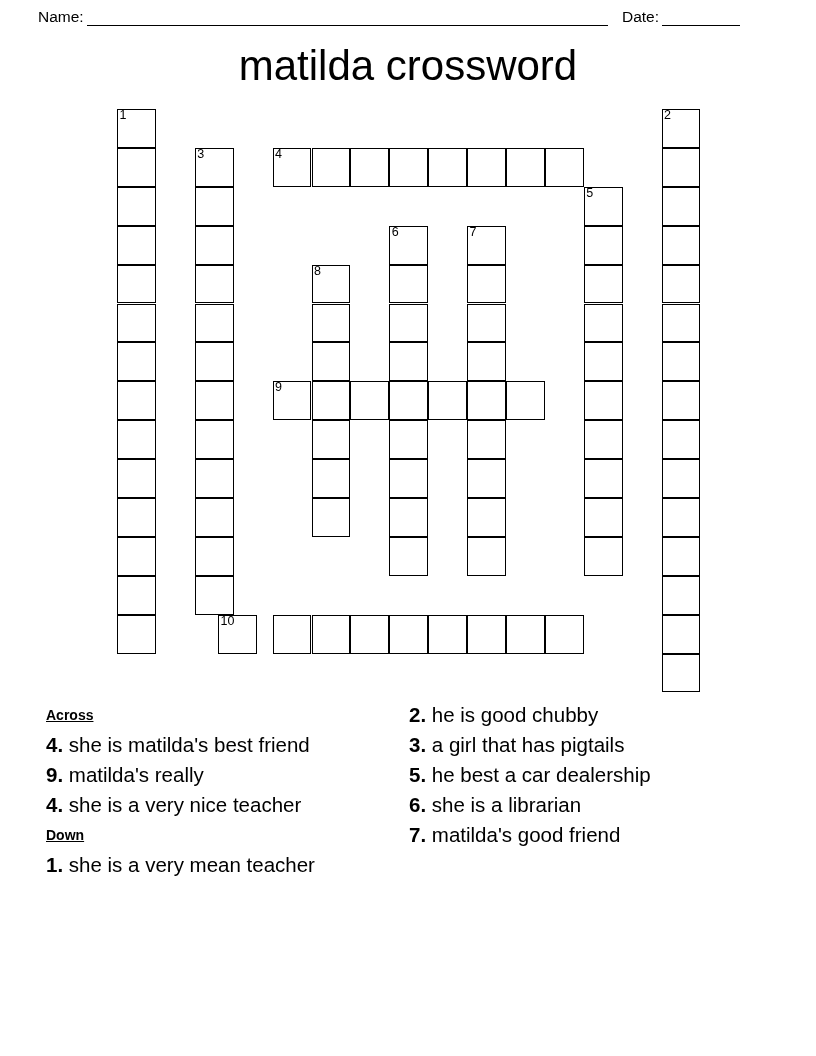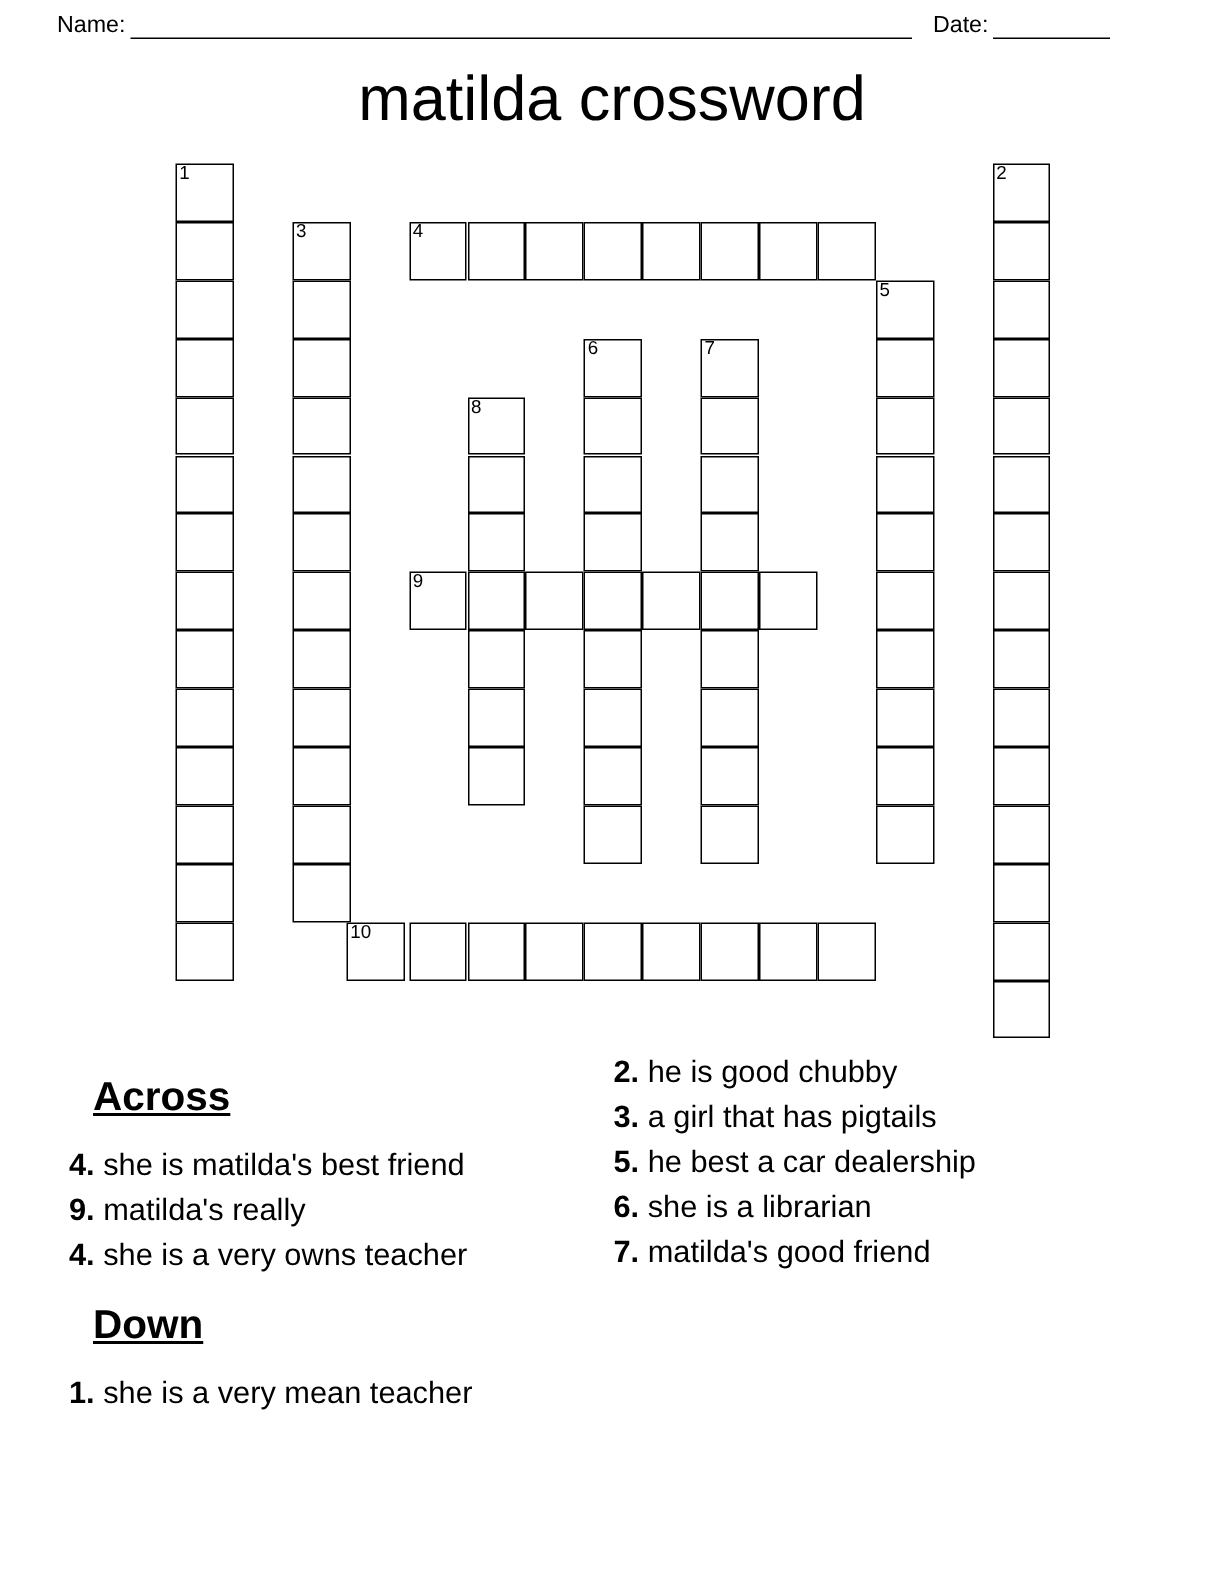--- a/index.html
+++ b/index.html
@@ -90,25 +90,25 @@
     height: 300px;
   }
   .clue-col {
     position: absolute;
     top: 0;
   }
   #clue-col-left  { left: 46px;  width: 352px; }
   #clue-col-right { left: 409px; width: 350px; }
 
   .clue-heading {
-    font-size: 27px;
+    font-size: 14px;
     font-weight: bold;
     text-decoration: underline;
     line-height: 30px;
-    margin: 16px;
+    margin: 0;
   }
   .clue-item {
     font-size: 20.5px;
     line-height: 30px;
     margin: 0;
   }
   .clue-item .clue-num {
     font-weight: bold;
   }
   .clue-item .clue-text {
@@ -227,21 +227,21 @@
     <div class="xw-cell" style="left: 311.5px; top: 381.3px; width: 38.9px; height: 38.9px;"></div>
     <div class="xw-cell" style="left: 311.5px; top: 420.2px; width: 38.9px; height: 38.9px;"></div>
     <div class="xw-cell" style="left: 311.5px; top: 459.1px; width: 38.9px; height: 38.9px;"></div>
     <div class="xw-cell" style="left: 311.5px; top: 498px; width: 38.9px; height: 38.9px;"></div>
     <div class="xw-cell" style="left: 272.6px; top: 381.3px; width: 38.9px; height: 38.9px;">
       <span class="xw-num">9</span>
     </div>
     <div class="xw-cell" style="left: 350.4px; top: 381.3px; width: 38.9px; height: 38.9px;"></div>
     <div class="xw-cell" style="left: 428.2px; top: 381.3px; width: 38.9px; height: 38.9px;"></div>
     <div class="xw-cell" style="left: 506px; top: 381.3px; width: 38.9px; height: 38.9px;"></div>
-    <div class="xw-cell" style="left: 231px; top: 614.7px; width: 38.9px; height: 38.9px;">
+    <div class="xw-cell" style="left: 218px; top: 614.7px; width: 38.9px; height: 38.9px;">
       <span class="xw-num">10</span>
     </div>
     <div class="xw-cell" style="left: 272.6px; top: 614.7px; width: 38.9px; height: 38.9px;"></div>
     <div class="xw-cell" style="left: 311.5px; top: 614.7px; width: 38.9px; height: 38.9px;"></div>
     <div class="xw-cell" style="left: 350.4px; top: 614.7px; width: 38.9px; height: 38.9px;"></div>
     <div class="xw-cell" style="left: 389.3px; top: 614.7px; width: 38.9px; height: 38.9px;"></div>
     <div class="xw-cell" style="left: 428.2px; top: 614.7px; width: 38.9px; height: 38.9px;"></div>
     <div class="xw-cell" style="left: 467.1px; top: 614.7px; width: 38.9px; height: 38.9px;"></div>
     <div class="xw-cell" style="left: 506px; top: 614.7px; width: 38.9px; height: 38.9px;"></div>
     <div class="xw-cell" style="left: 544.9px; top: 614.7px; width: 38.9px; height: 38.9px;"></div>
@@ -253,21 +253,21 @@
     <div class="clue-item">
       <span class="clue-num">4.</span>
       <span class="clue-text">she is matilda's best friend</span>
     </div>
     <div class="clue-item">
       <span class="clue-num">9.</span>
       <span class="clue-text">matilda's really</span>
     </div>
     <div class="clue-item">
       <span class="clue-num">4.</span>
-      <span class="clue-text">she is a very owns teacher</span>
+      <span class="clue-text">she is a very nice teacher</span>
     </div>
     <div class="clue-heading">Down</div>
     <div class="clue-item">
       <span class="clue-num">1.</span>
       <span class="clue-text">she is a very mean teacher</span>
     </div>
   </div>
 
   <div class="clue-col" id="clue-col-right">
     <div class="clue-item">

